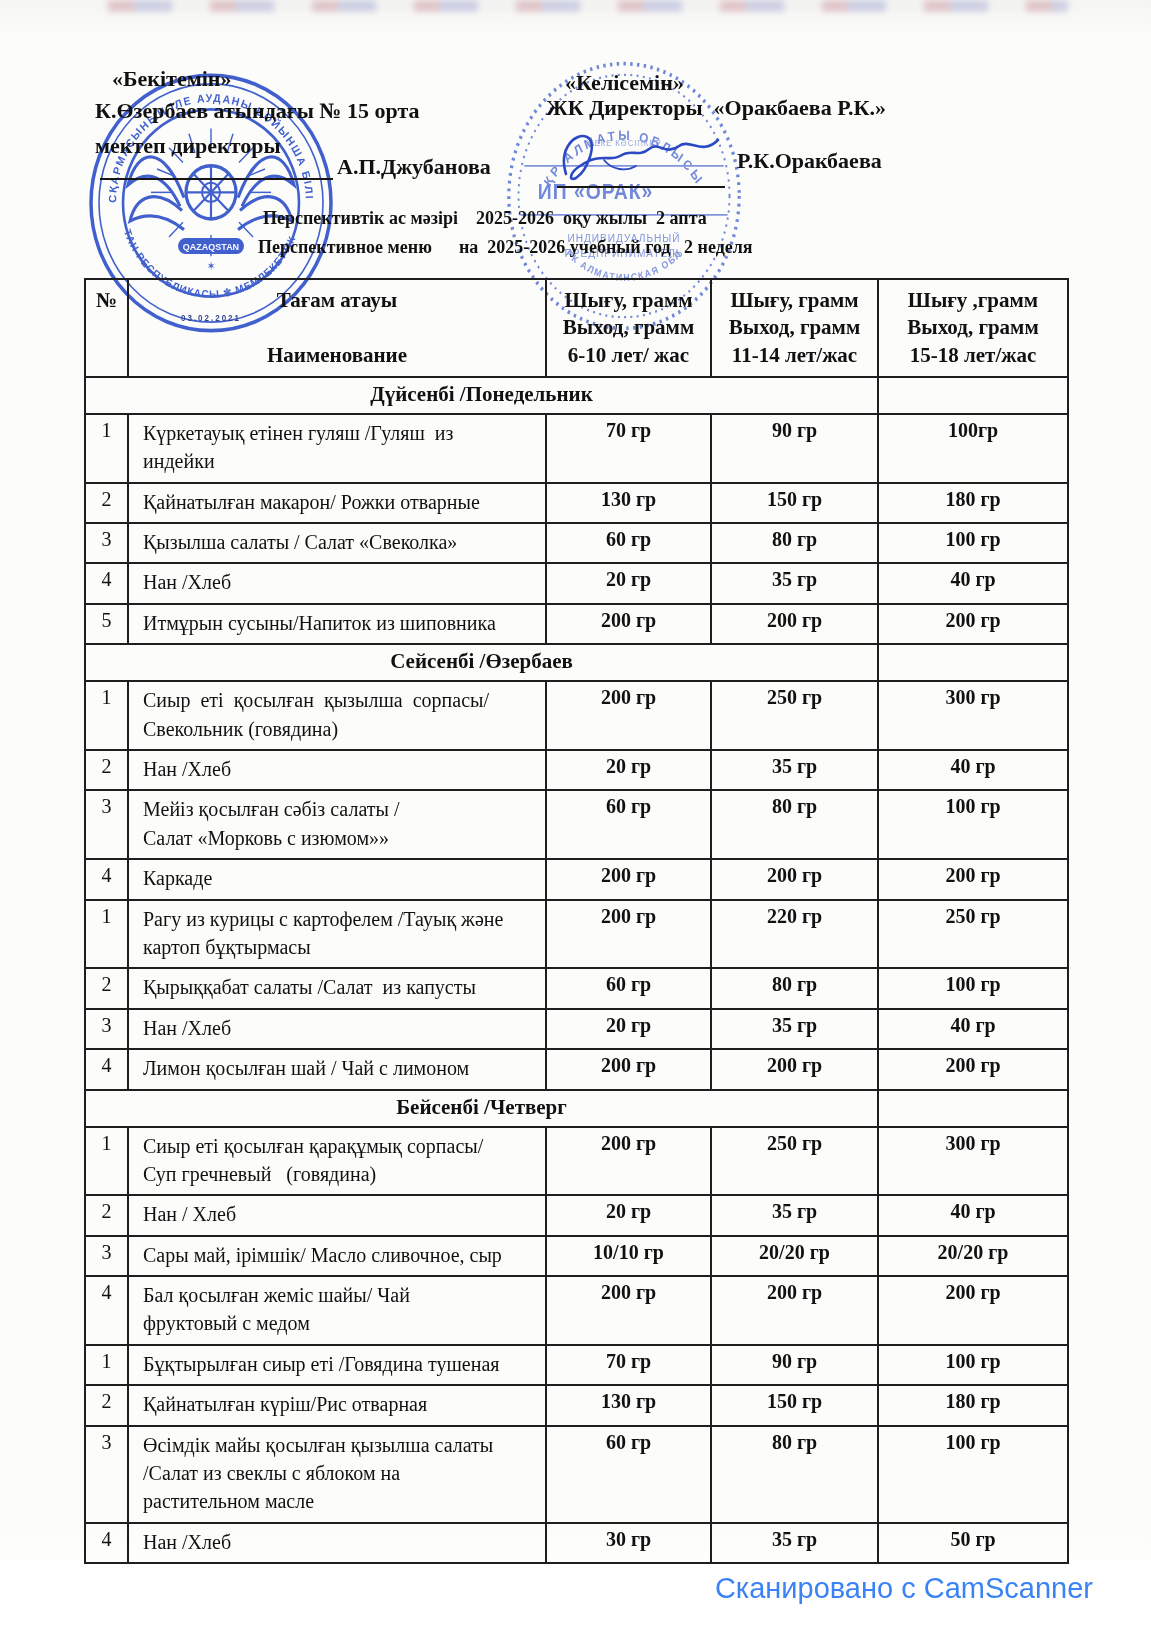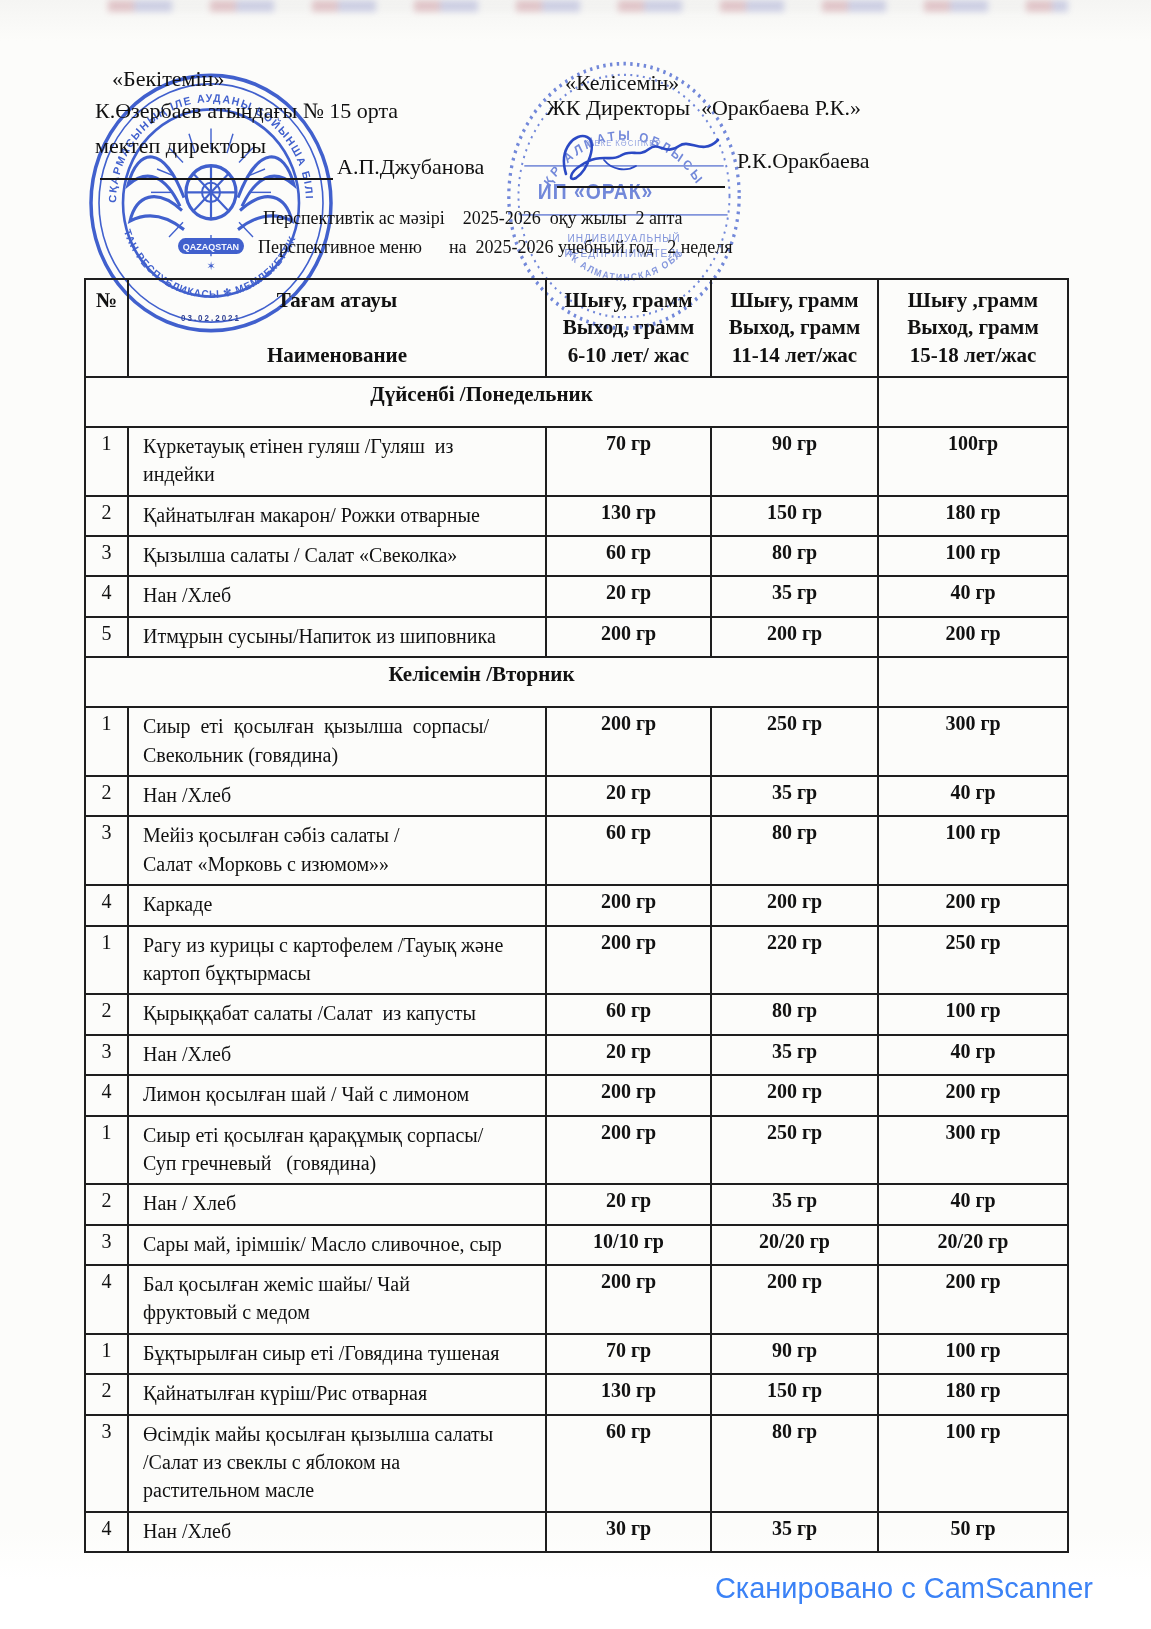--- a/index.html
+++ b/index.html
@@ -5,38 +5,38 @@
   html,body{margin:0;padding:0;}
   body{
     width:1151px;height:1629px;position:relative;overflow:hidden;
     background:#ffffff;font-family:"Liberation Serif", serif;color:#111;
   }
   .page{position:absolute;inset:0;background:linear-gradient(180deg,#f5f5f3 0%,#fcfcfa 2.5%,#fcfcfa 94%,#ffffff 97%,#ffffff 100%);}
   .bleed-strip{
     position:absolute;left:108px;top:0;width:960px;height:12px;opacity:.55;filter:blur(3px);
     background:repeating-linear-gradient(90deg,rgba(160,50,70,.45) 0 26px,rgba(60,70,170,.40) 26px 64px,rgba(200,200,205,.15) 64px 102px);
   }
-  .hdr-line{position:absolute;font-weight:normal;white-space:pre;z-index:3;}
+  .hdr-line{position:absolute;font-weight:bold;white-space:pre;z-index:3;}
   .f22{font-size:22px;}
   .f23{font-size:18px;}
   .sig-underline{position:absolute;border-top:2px solid #171717;z-index:3;}
   .stamp{position:absolute;z-index:2;}
   .sig-svg{position:absolute;z-index:4;}
   
   .menu-table-wrap{position:absolute;left:84px;top:278px;width:983px;z-index:3;}
   table.menu{border-collapse:collapse;table-layout:fixed;width:983px;background:transparent;}
   table.menu th,table.menu td{border:2px solid #1e1e1e;}
   table.menu th{
     font-size:21px;font-weight:bold;text-align:center;vertical-align:top;
     padding:7px 4px;white-space:pre-wrap;line-height:1.3;
   }
   td.c-no{font-size:20px;text-align:center;vertical-align:top;padding-top:4px;width:43px;}
   td.c-name{font-size:20px;text-align:left;vertical-align:top;padding:4px 4px 6px 14px;white-space:pre-wrap;line-height:1.42;}
   td.c-g{font-size:20px;font-weight:bold;text-align:center;vertical-align:top;padding-top:2px;line-height:1.35;}
-  td.day-title{font-size:21px;font-weight:bold;text-align:center;padding:4px 0 19px 0;}
+  td.day-title{font-size:21px;font-weight:bold;text-align:center;padding:4px 0 6px 0;}
   td.day-spacer{}
   .camscanner{
     position:absolute;left:0;right:58px;top:1572px;text-align:right;z-index:3;
     font-family:"Liberation Sans", sans-serif;font-size:29px;color:#3b82f6;
   }
   .stamp text{font-family:"Liberation Sans", sans-serif;}
 </style>
 </head>
 <body>
 
@@ -205,21 +205,21 @@
 
   <tr>
     <td class="c-no">5</td>
     <td class="c-name">Итмұрын сусыны/Напиток из шиповника</td>
     <td class="c-g">200 гр</td>
     <td class="c-g">200 гр</td>
     <td class="c-g">200 гр</td>
   </tr>
 
   <tr>
-    <td class="day-title" colspan="4">Келісемін /Вторник</td>
+    <td class="day-title" colspan="4">Сейсенбі /Өзербаев</td>
     <td class="day-spacer"></td>
   </tr>
 
   <tr>
     <td class="c-no">1</td>
     <td class="c-name">Сиыр  еті  қосылған  қызылша  сорпасы/
 Свекольник (говядина)</td>
     <td class="c-g">200 гр</td>
     <td class="c-g">250 гр</td>
     <td class="c-g">300 гр</td>
@@ -277,20 +277,24 @@
   </tr>
 
   <tr>
     <td class="c-no">4</td>
     <td class="c-name">Лимон қосылған шай / Чай с лимоном</td>
     <td class="c-g">200 гр</td>
     <td class="c-g">200 гр</td>
     <td class="c-g">200 гр</td>
   </tr>
 
+  <tr>
+    <td class="day-title" colspan="4">Бейсенбі /Четверг</td>
+    <td class="day-spacer"></td>
+  </tr>
 
   <tr>
     <td class="c-no">1</td>
     <td class="c-name">Сиыр еті қосылған қарақұмық сорпасы/
 Суп гречневый   (говядина)</td>
     <td class="c-g">200 гр</td>
     <td class="c-g">250 гр</td>
     <td class="c-g">300 гр</td>
   </tr>
 

